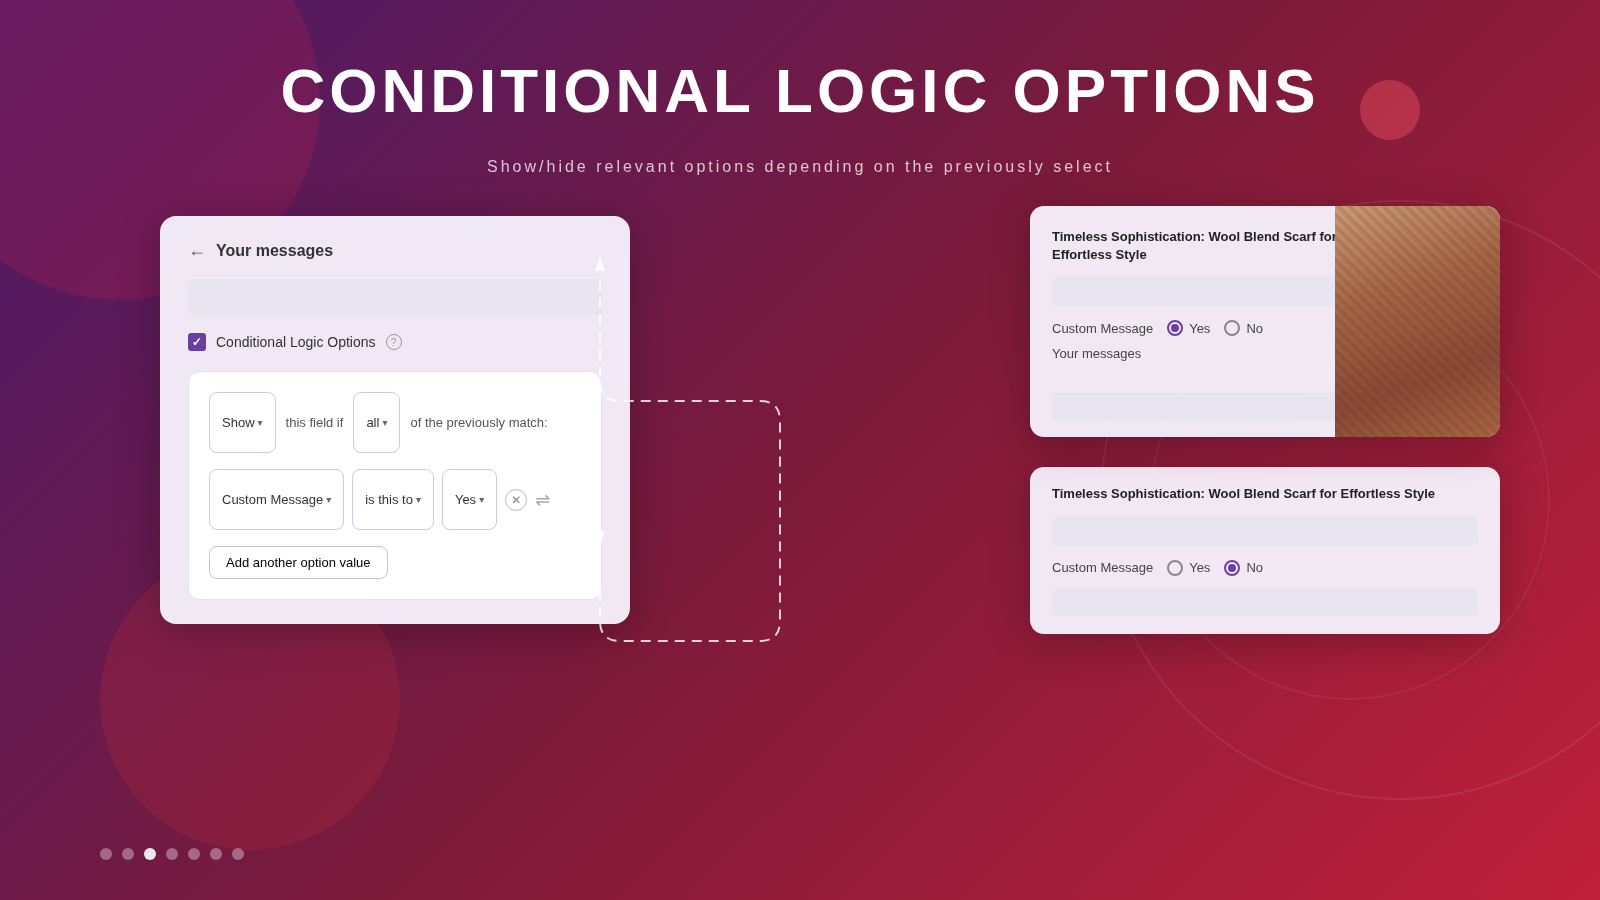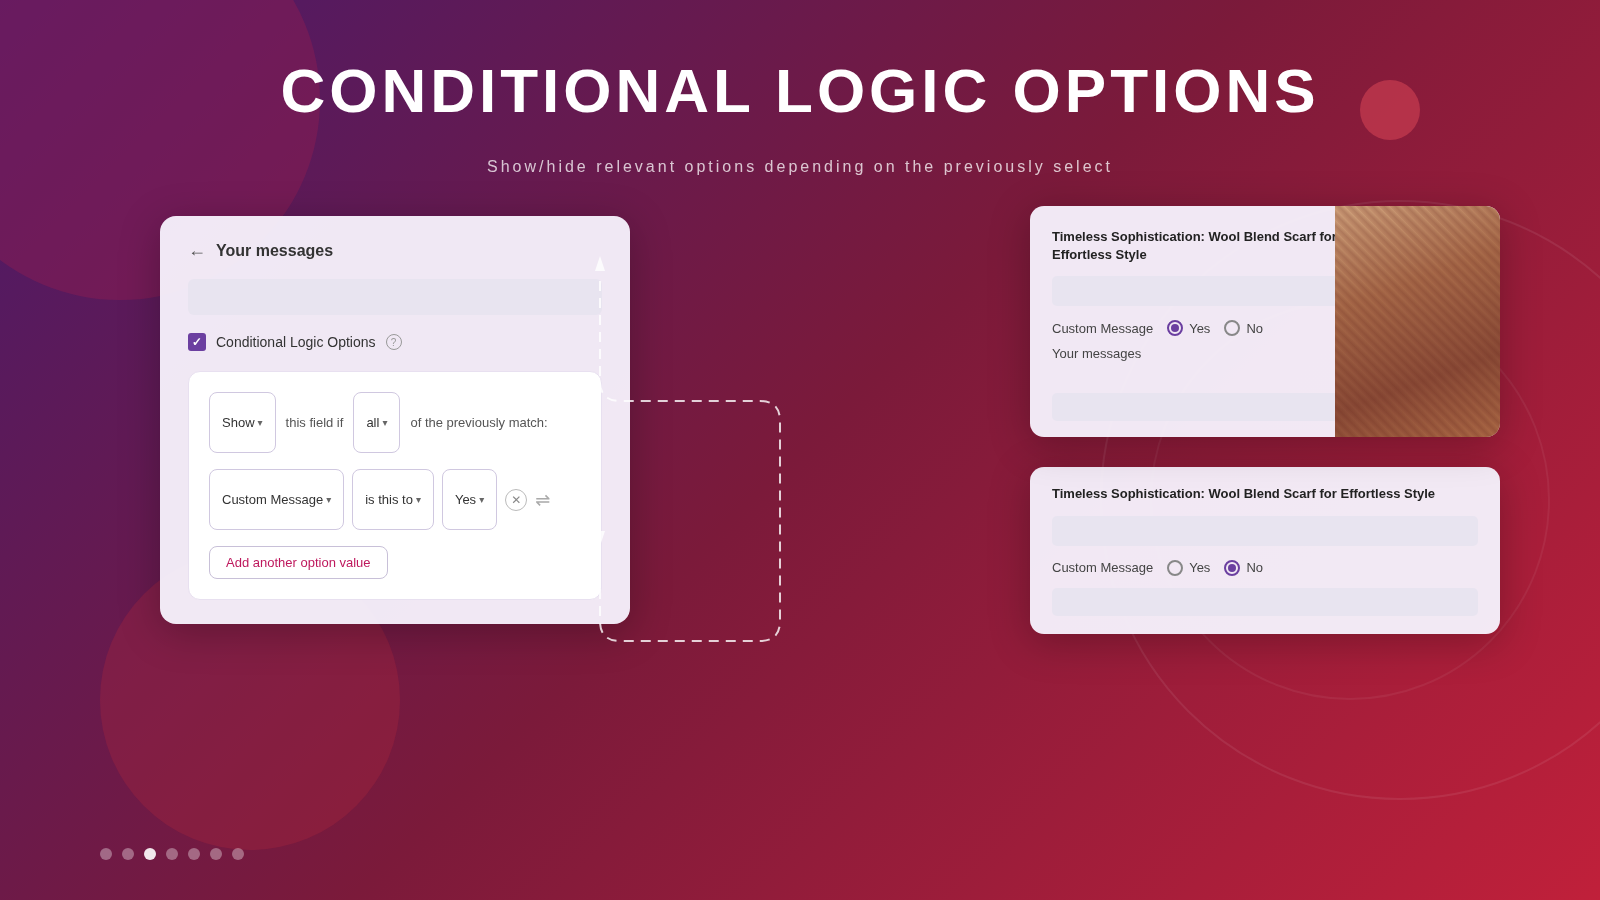--- a/index.html
+++ b/index.html
@@ -238,21 +238,21 @@
       font-size: 18px;
       color: #aaa;
     }
 
     .add-option-btn {
       background: white;
       border: 1.5px solid #c8c0d8;
       border-radius: 8px;
       padding: 8px 16px;
       font-size: 13px;
-      color: #be185d;
+      color: #000000;
       cursor: pointer;
       font-weight: 500;
     }
 
     
     .right-panels {
       display: flex;
       flex-direction: column;
       gap: 30px;
       margin-top: 0;

